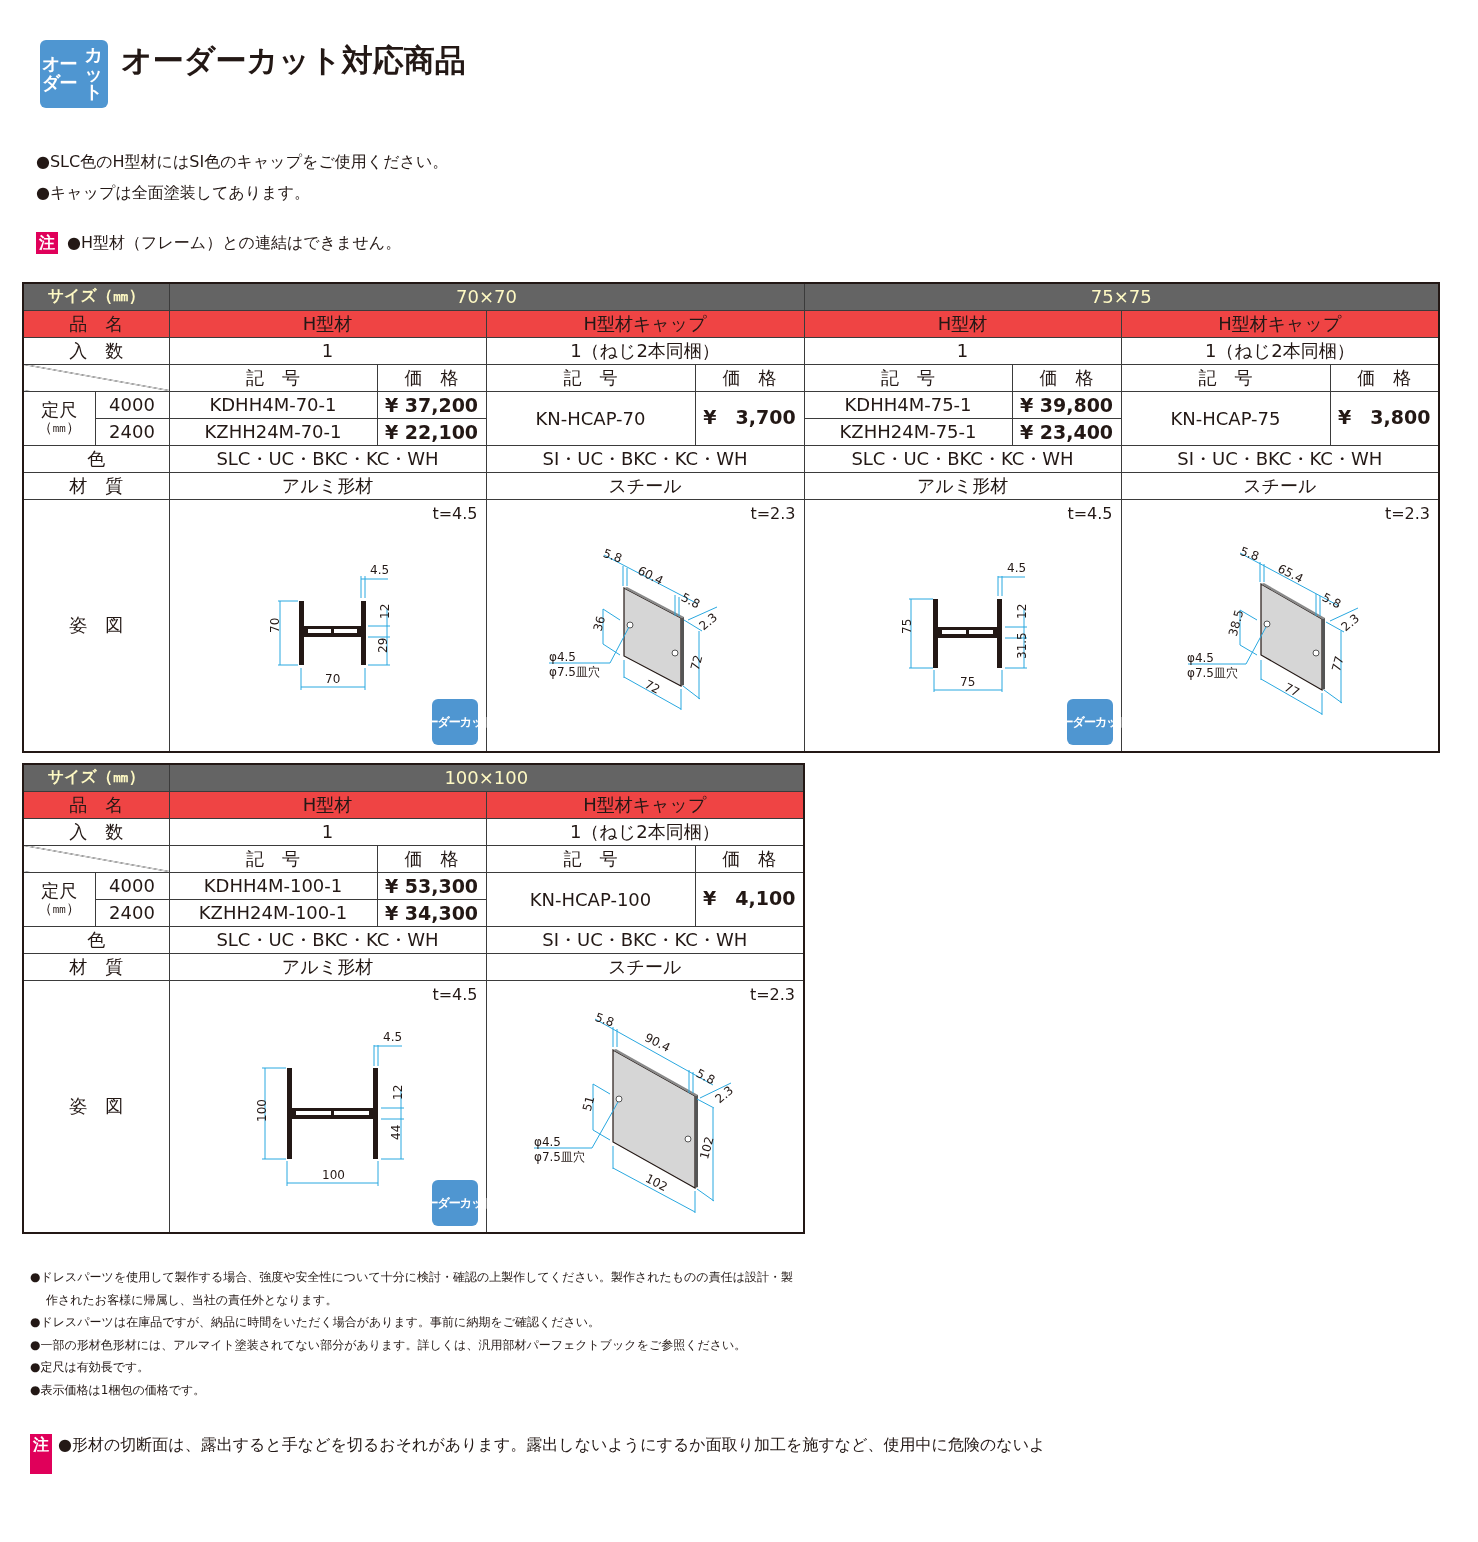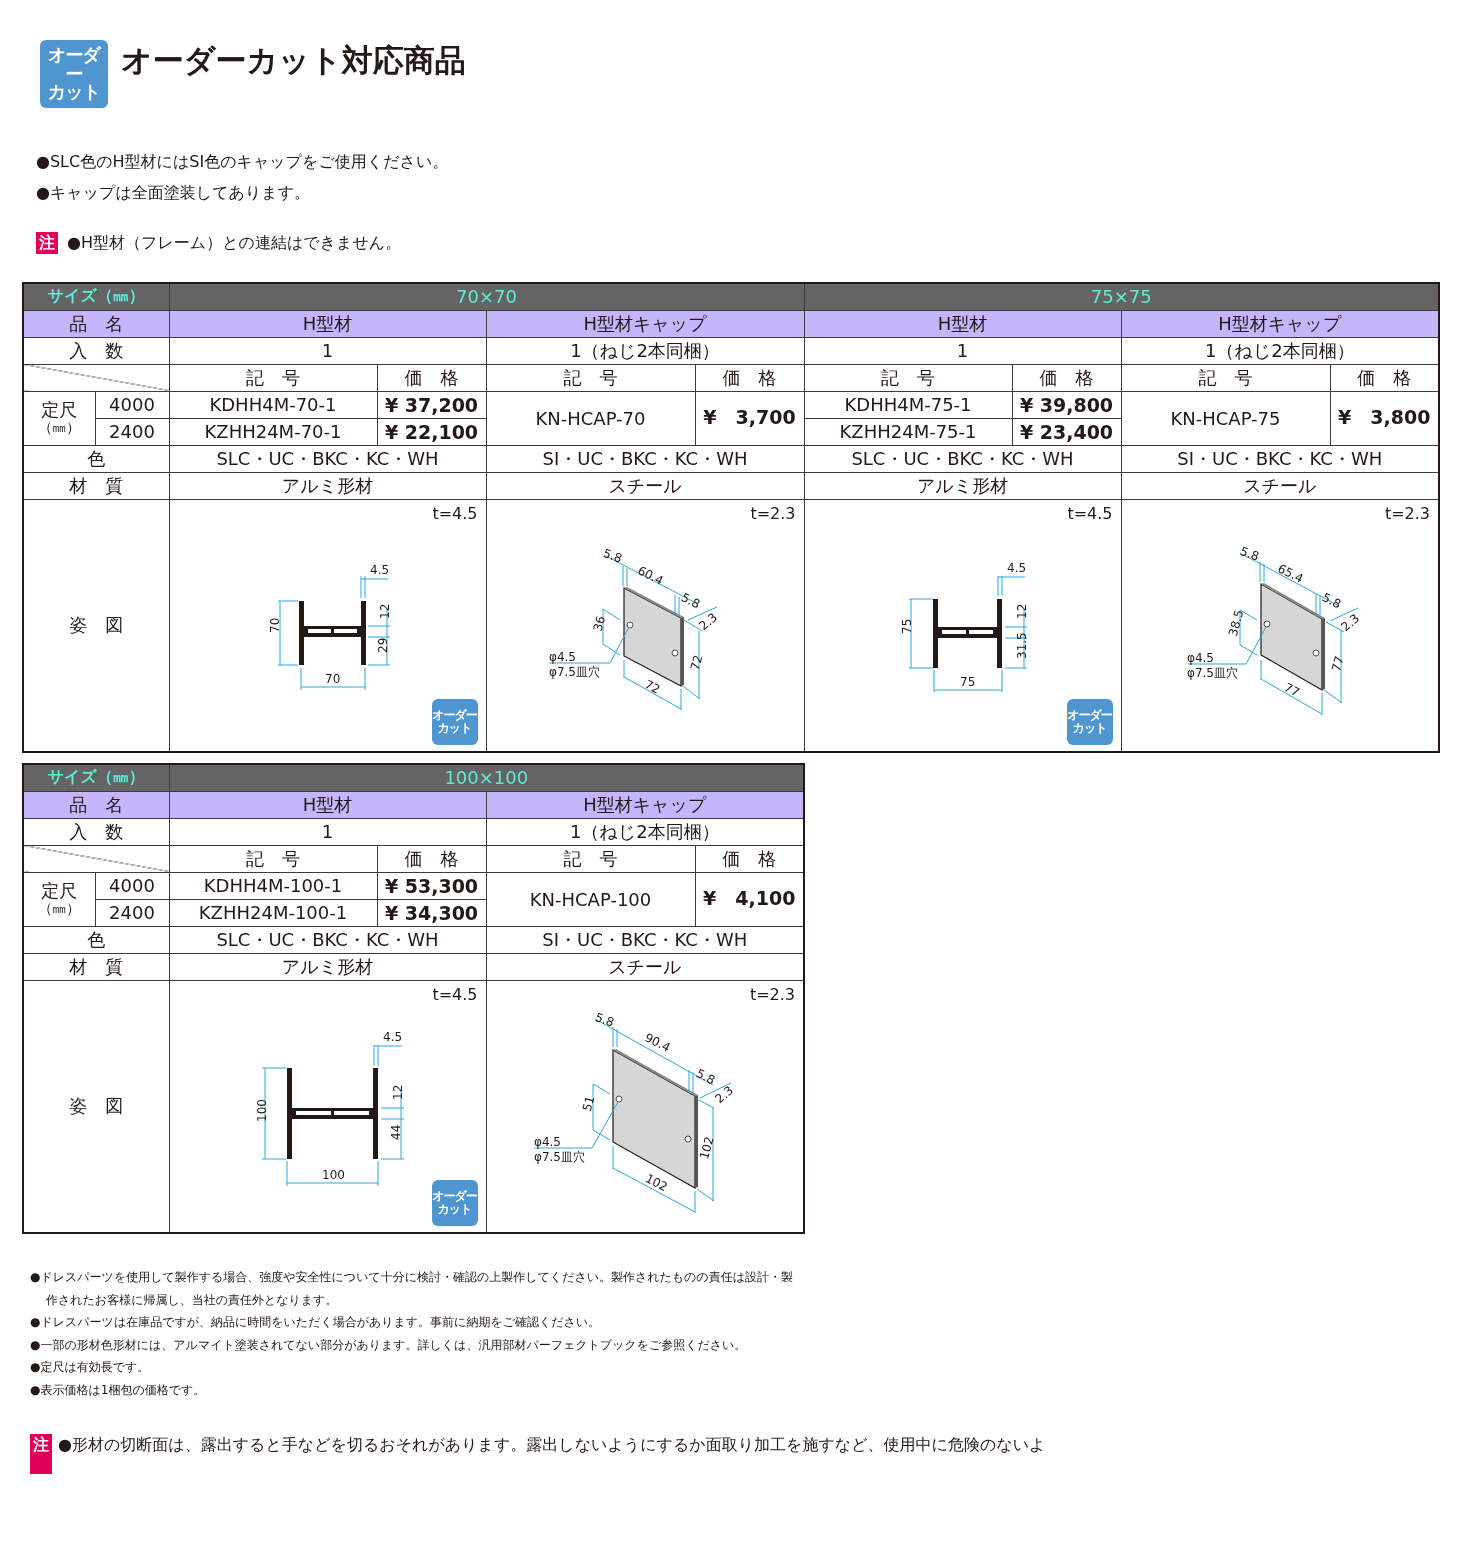--- a/index.html
+++ b/index.html
@@ -4,44 +4,44 @@
 <style>
   * { box-sizing: border-box; margin: 0; padding: 0; }
   body {
     width: 1478px; height: 1542px; background: #ffffff; position: relative;
     font-family: "DejaVu Sans", "Liberation Sans", sans-serif; color: #231815;
     overflow: hidden;
   }
   .badge {
     position: absolute; background: #4f96d1; color: #fff; border-radius: 6px;
     font-weight: bold; text-align: center; line-height: 1.05;
-    display: flex; flex-direction: column; justify-content: center; align-items: center;
+    display: flex; flex-direction: row; justify-content: center; align-items: center;
     letter-spacing: -1px;
   }
   .badge.big { left: 40px; top: 40px; width: 68px; height: 68px; font-size: 18px; }
   .badge.small { width: 46px; height: 46px; font-size: 12px; right: 8px; bottom: 6px; }
   .title { position: absolute; left: 121px; top: 40px; font-size: 31px; font-weight: bold; letter-spacing: 0px; }
   .note { position: absolute; left: 36px; font-size: 16px; }
   .chu {
     display: inline-block; background: #e0005a; color: #fff; font-weight: bold;
     width: 22px; height: 22px; text-align: center; line-height: 22px; font-size: 16px;
     margin-right: 4px; vertical-align: middle;
   }
   table.spec {
     position: absolute; border-collapse: collapse; table-layout: fixed;
     font-size: 18px;
   }
   table.spec td {
     border: 1px solid #3b3b3b; text-align: center; vertical-align: middle;
     height: 27px; padding: 0; white-space: nowrap;
   }
   table.spec { border: 2px solid #231815; }
-  .hdr-dark td { background: #646464; color: #5eead4; margin-left: 48px; }
+  .hdr-dark td { background: #646464; color: #fef9c3; margin-left: 48px; }
   .hdr-dark td.lbl { font-weight: bold; font-size: 16px; }
-  .hdr-light td { background: #c4b5fd; }
+  .hdr-light td { background: #ef4444; }
   .price { font-weight: bold; font-size: 19px; }
   .diag {
     background: linear-gradient(to top right, transparent calc(50% - 0.6px), #3b3b3b 50%, transparent calc(50% + 0.6px));
   }
   .figcell { position: relative; height: 253px !important; }
   .thick { position: absolute; right: 8px; top: 4px; font-size: 16px; }
   svg.fig { position: absolute; left: 0; top: 0; }
   .dim { font-size: 12px; fill: #231815; font-family: "DejaVu Sans", sans-serif; }
   .bottom-notes { position: absolute; left: 30px; top: 1266px; font-size: 12px; line-height: 22.5px; }
   .bottom-notes .indent { padding-left: 16px; }

